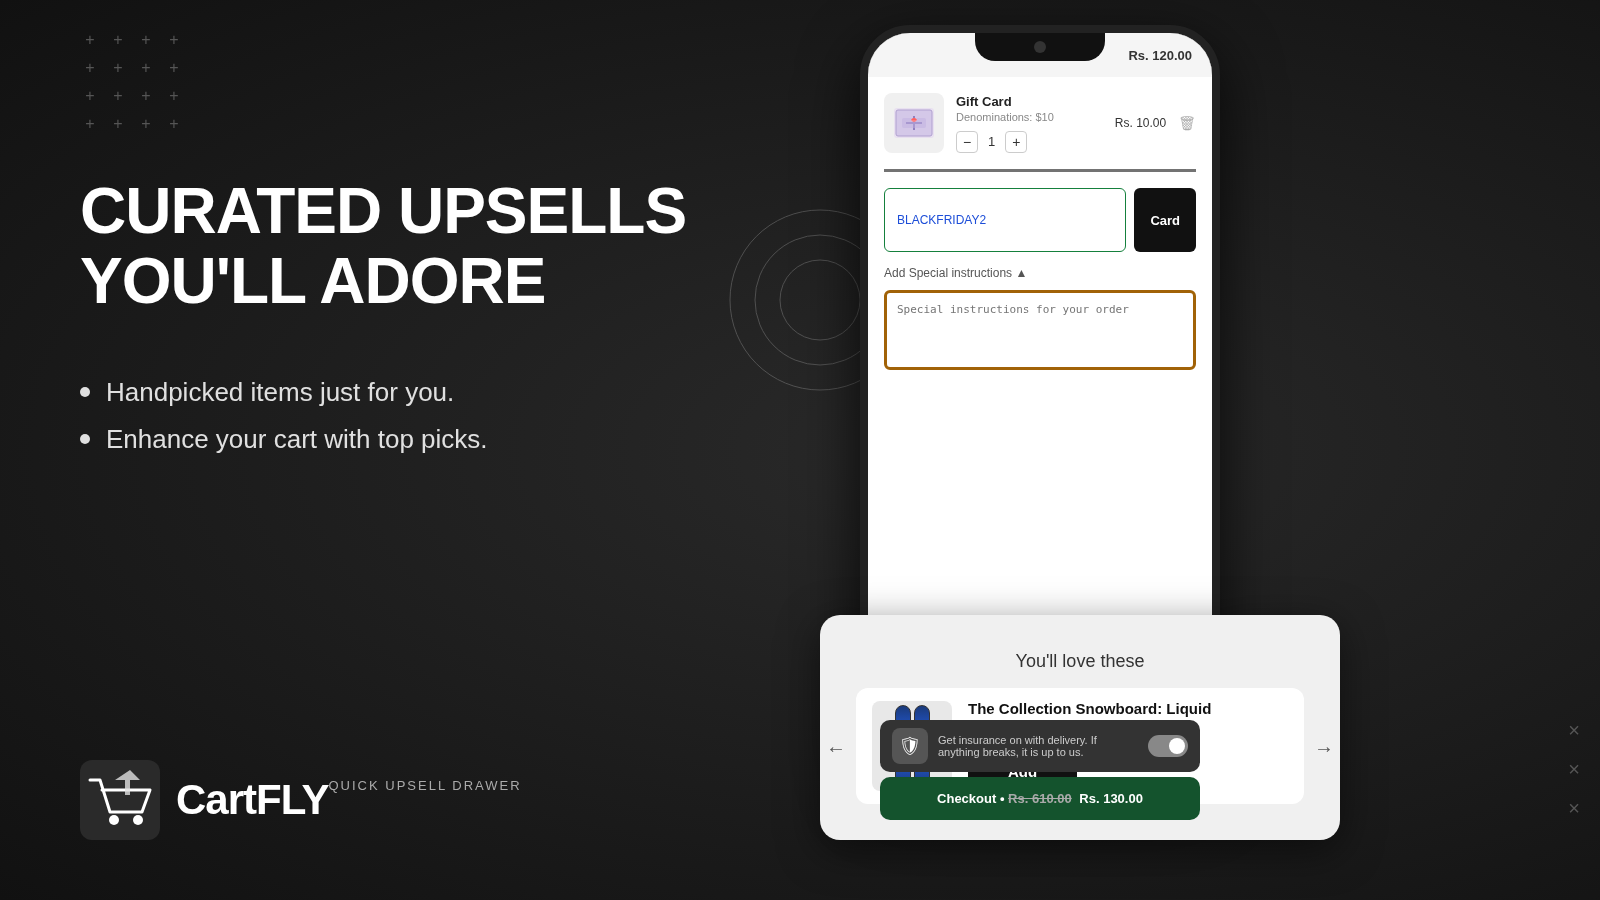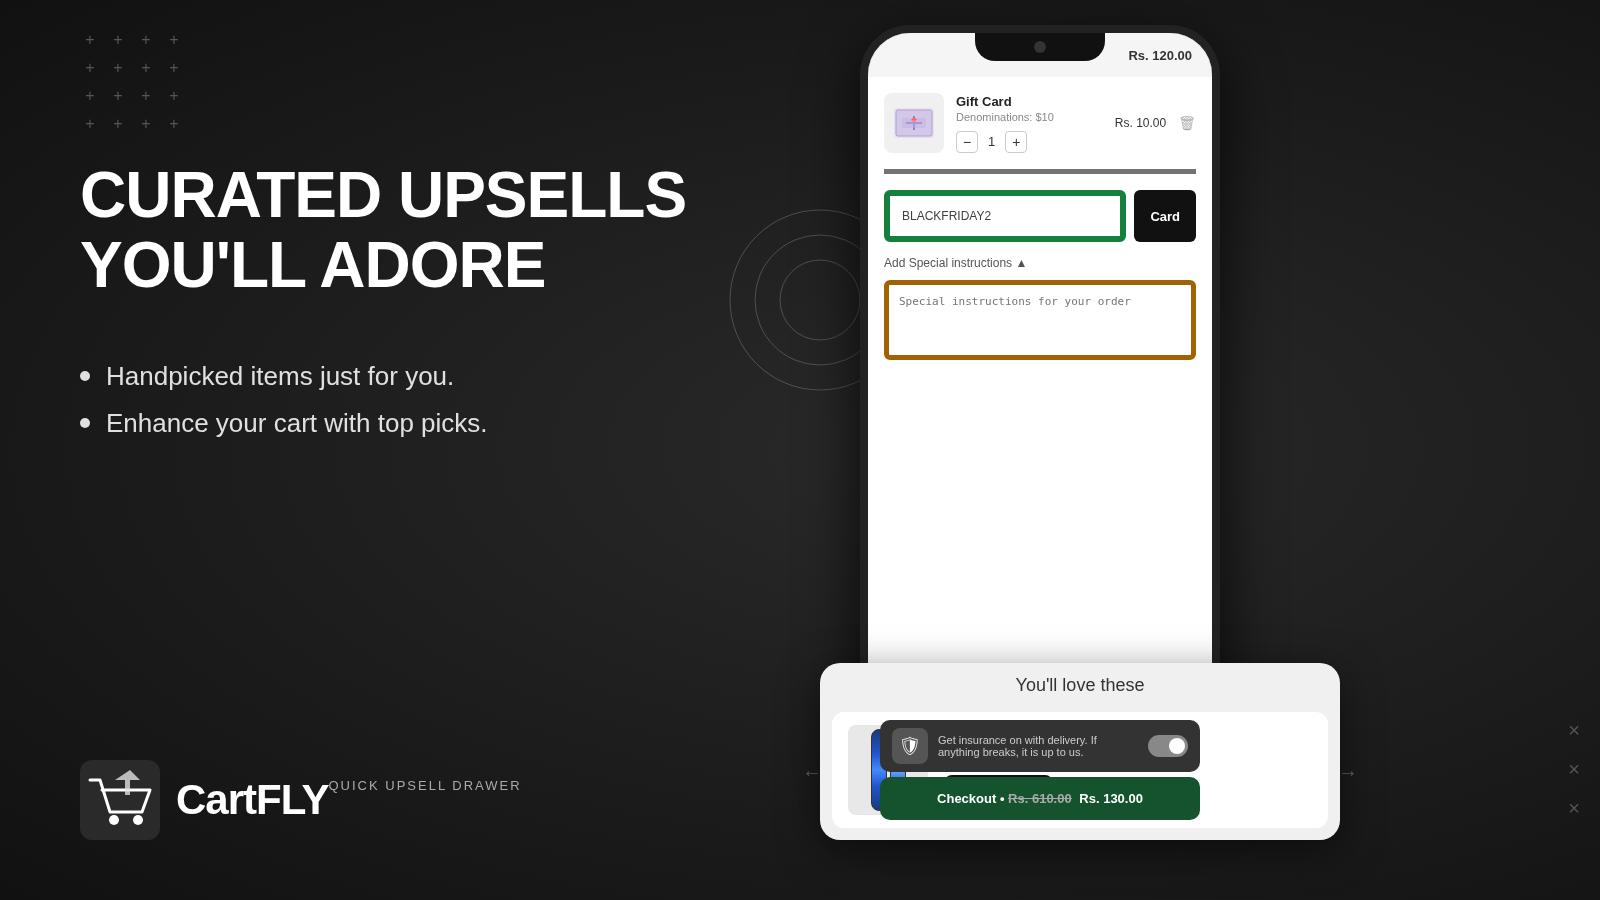--- a/index.html
+++ b/index.html
@@ -30,21 +30,21 @@
       color: #555;
       font-size: 16px;
       line-height: 20px;
       text-align: center;
     }
 
     
     .left-section {
       position: absolute;
       left: 80px;
-      top: 160px;
+      top: 176px;
       width: 620px;
     }
 
     .headline {
       font-size: 64px;
       font-weight: 900;
       line-height: 1.1;
       color: #ffffff;
       margin-bottom: 60px;
       letter-spacing: -1px;
@@ -176,21 +176,21 @@
       padding: 16px;
     }
 
     
     .cart-item {
       display: flex;
       align-items: center;
       gap: 12px;
       margin-bottom: 16px;
       padding-bottom: 16px;
-      border-bottom: 5px solid #737373;
+      border-bottom: 3px solid #737373;
     }
 
     .cart-item-img {
       width: 60px;
       height: 60px;
       background: #f0f0f0;
       border-radius: 8px;
       display: flex;
       align-items: center;
       justify-content: center;
@@ -255,25 +255,25 @@
 
     
     .coupon-row {
       display: flex;
       gap: 8px;
       margin-bottom: 14px;
     }
 
     .coupon-input {
       flex: 1;
-      border: 6px solid #15803d;
+      border: 1px solid #15803d;
       border-radius: 6px;
-      padding: 13px 12px;
+      padding: 24px 12px;
       font-size: 12px;
-      color: #404040;
+      color: #1d4ed8;
       background: #fff;
     }
 
     .apply-btn {
       background: #111;
       color: #fff;
       border: none;
       border-radius: 6px;
       padding: 8px 16px;
       font-size: 13px;
@@ -288,38 +288,38 @@
       margin-bottom: 10px;
       display: flex;
       align-items: center;
       gap: 4px;
       cursor: pointer;
     }
 
     .special-instructions-textarea {
       width: 100%;
       height: 80px;
-      border: 5px solid #a16207;
+      border: 3px solid #a16207;
       border-radius: 6px;
       padding: 10px;
       font-size: 11px;
       color: #888;
       resize: none;
       font-family: monospace;
     }
 
     
     .upsell-card {
       position: absolute;
       bottom: 80px;
       left: 160px;
       width: 480px;
       background: #f0f0f0;
       border-radius: 20px;
-      padding: 12px;
+      padding: 36px;
       box-shadow: 0 10px 40px rgba(0,0,0,0.5);
       z-index: 20;
     }
 
     .upsell-title {
       text-align: center;
       font-size: 18px;
       color: #333;
       margin-bottom: 16px;
       font-weight: 400;

